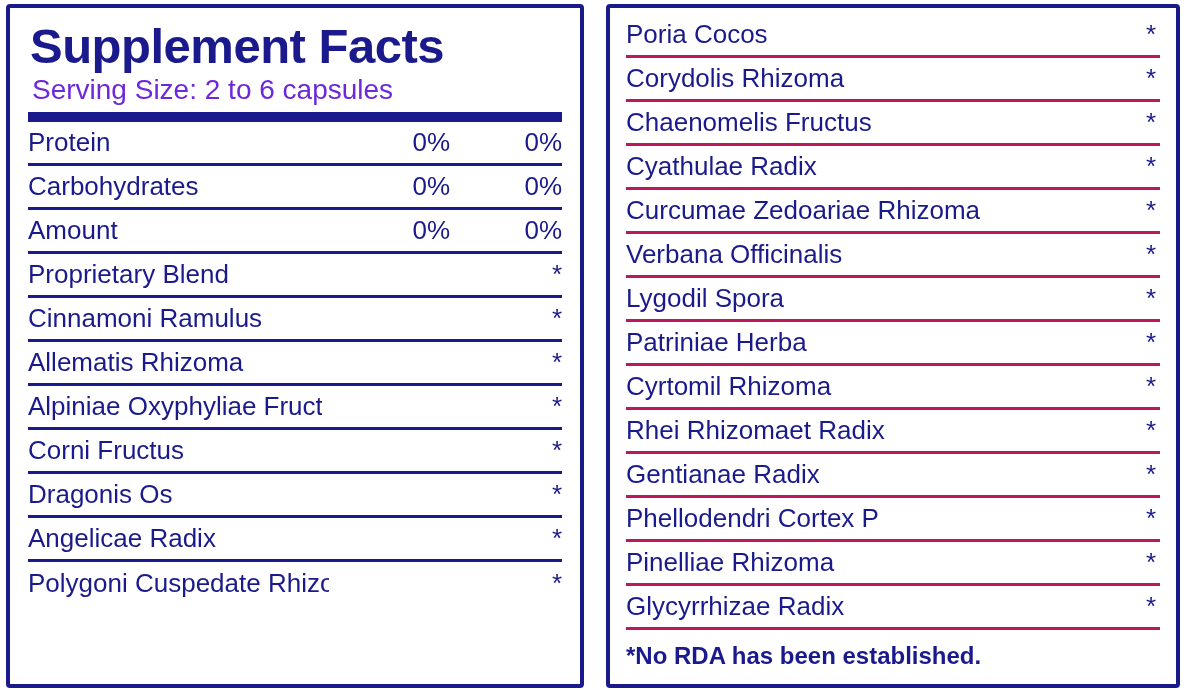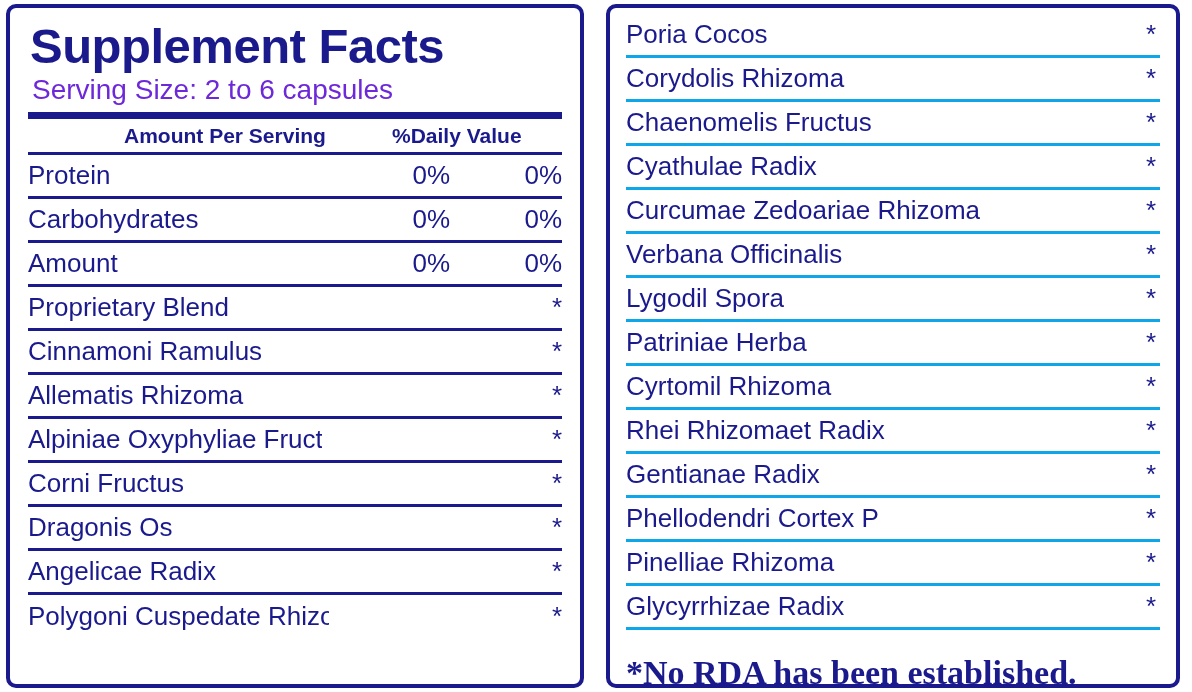--- a/index.html
+++ b/index.html
@@ -17,21 +17,21 @@
     position: relative;
     width: 1192px;
     height: 692px;
     display: flex;
     gap: 22px;
     box-sizing: border-box;
     padding: 4px 6px;
   }
   .panel {
     border: 4px solid #1a1a8c;
-    border-radius: 10px;
+    border-radius: 4px;
     box-sizing: border-box;
     background: #fff;
   }
   .panel-left {
     width: 578px;
     padding: 14px 18px 10px 18px;
   }
   .panel-right {
     width: 574px;
     padding: 6px 16px 6px 16px;
@@ -108,53 +108,48 @@
     padding-right: 0;
     padding-left: 10px;
   }
 
   
   .rrow {
     display: flex;
     align-items: center;
     font-size: 26px;
     height: 44px;
-    border-bottom: 3px solid #0ea5e9;
+    border-bottom: 3px solid #be185d;
     box-sizing: border-box;
   }
   .rrow .name {
     flex: 1 1 auto;
     white-space: nowrap;
   }
   .rrow .dv {
     width: 40px;
     text-align: right;
     padding-right: 4px;
   }
   .footnote {
     font-weight: bold;
-    font-size: 34px;
-    padding-top: 24px;
+    font-size: 24px;
+    padding-top: 12px;
     white-space: nowrap;
-    font-family: Liberation Serif, serif;
   }
 </style>
 </head>
 <body>
 
 <div class="page">
 
   <div class="panel panel-left">
     <div class="sf-title">Supplement Facts</div>
     <div class="serving">Serving Size: 2 to 6 capsules</div>
     <div class="rule-thick"></div>
-    <div class="col-head">
-      <span class="h-amount">Amount Per Serving</span>
-      <span class="h-dv">%Daily Value</span>
-    </div>
     <div class="rule-thin"></div>
 
     <div>
       <div class="row">
         <span class="name">Protein</span>
         <span class="amt">0%</span>
         <span class="dv">0%</span>
       </div>
       <div class="row">
         <span class="name">Carbohydrates</span>

